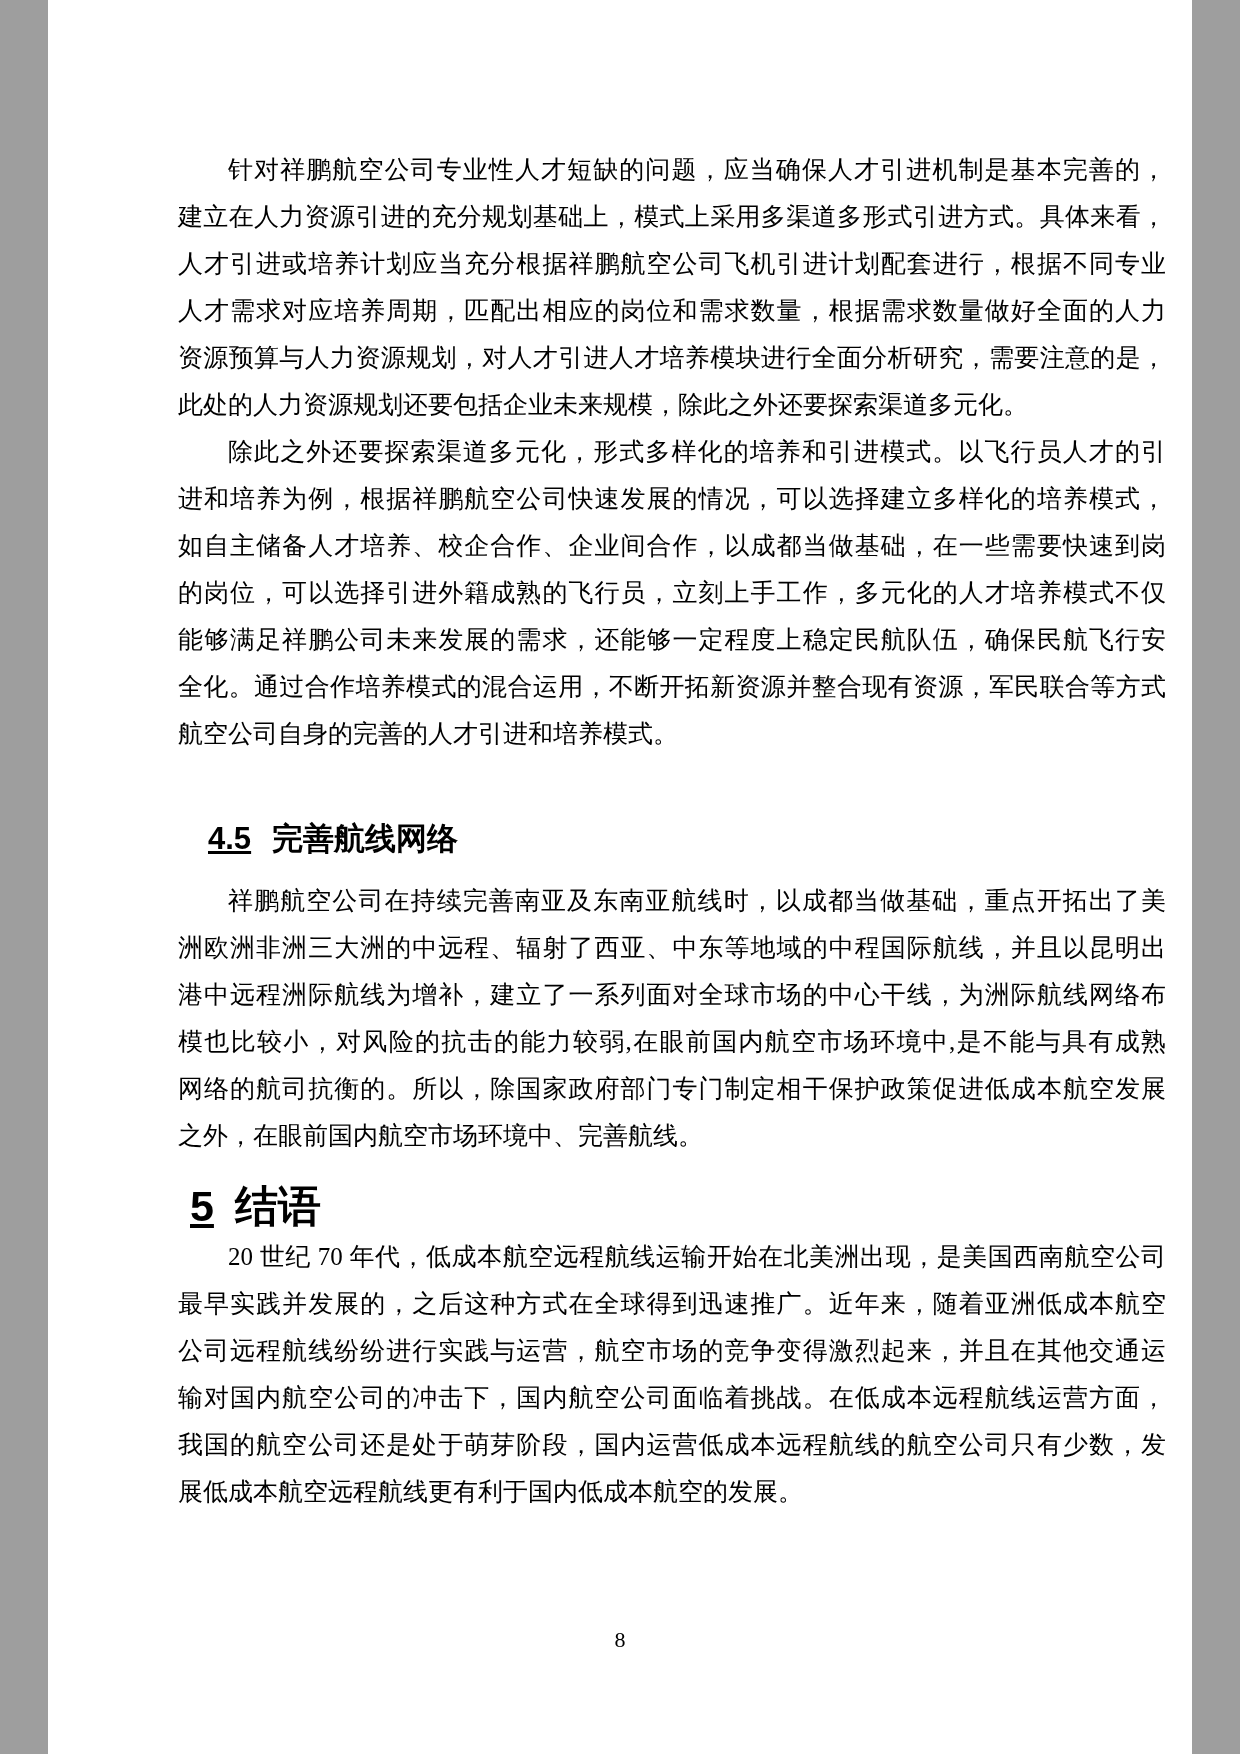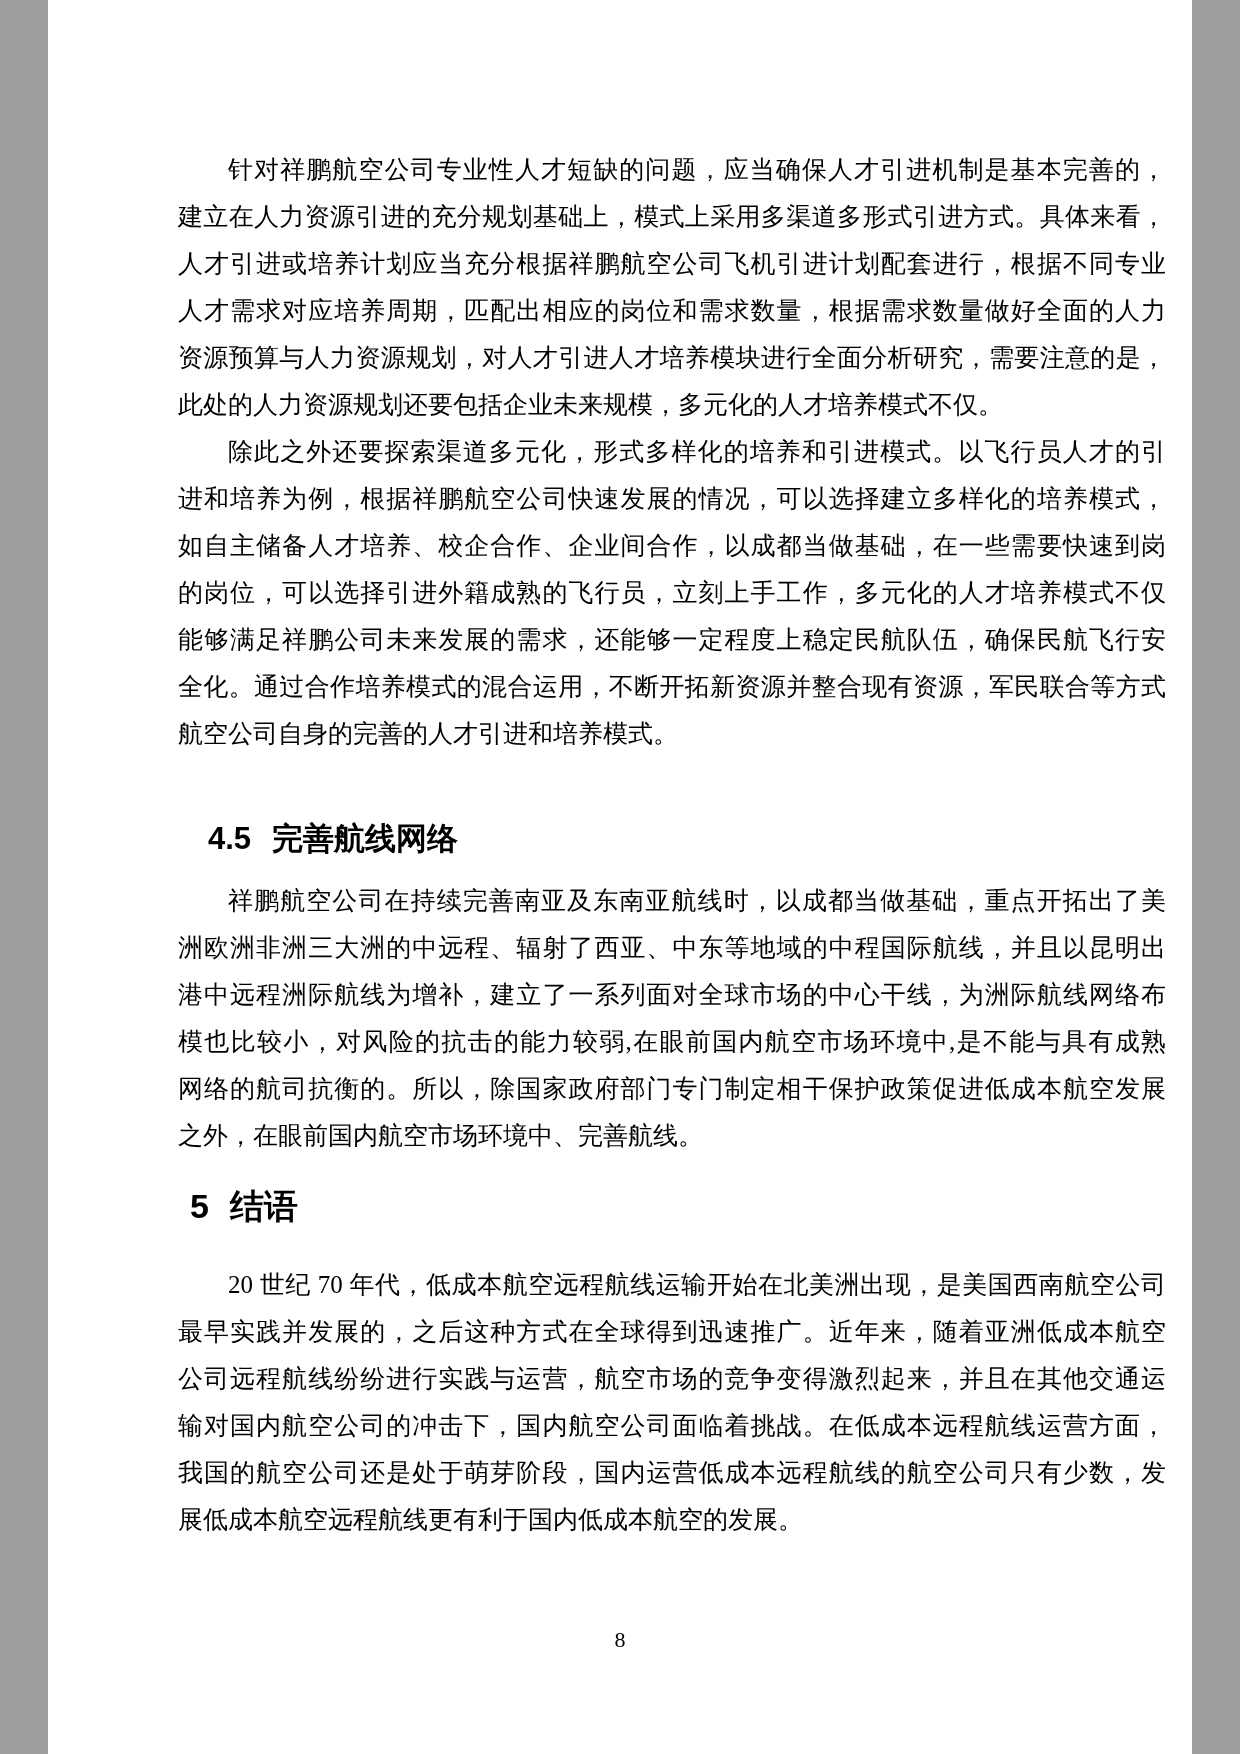--- a/index.html
+++ b/index.html
@@ -44,27 +44,28 @@
     font-weight: 600;
     color: #000000;
     white-space: nowrap;
   }
   .heading-l2 {
     margin: 62px 0 18px 30px;
     font-size: 31px;
     line-height: 40px;
   }
   .heading-l1 {
-    margin: 24px 0 32px 12px;
-    font-size: 34px;
+    margin: 24px 0 4px 12px;
+    font-size: 43px;
     line-height: 46px;
   }
   .heading .h-num {
     display: inline-block;
     margin-right: 21px;
+    text-decoration: underline;
   }
   .page-number {
     position: absolute;
     left: 0;
     right: 0;
     top: 1626px;
     text-align: center;
     font-family: "Liberation Serif", "DejaVu Serif", serif;
     font-size: 22px;
     line-height: 28px;
@@ -76,21 +77,21 @@
 
 <div class="page">
   <div class="content">
 
     <div class="para">
         <div class="line">针对祥鹏航空公司专业性人才短缺的问题，应当确保人才引进机制是基本完善的，</div>
         <div class="line">建立在人力资源引进的充分规划基础上，模式上采用多渠道多形式引进方式。具体来看，</div>
         <div class="line">人才引进或培养计划应当充分根据祥鹏航空公司飞机引进计划配套进行，根据不同专业</div>
         <div class="line">人才需求对应培养周期，匹配出相应的岗位和需求数量，根据需求数量做好全面的人力</div>
         <div class="line">资源预算与人力资源规划，对人才引进人才培养模块进行全面分析研究，需要注意的是，</div>
-        <div class="line">此处的人力资源规划还要包括企业未来规模，多元化的人才培养模式不仅。</div>
+        <div class="line">此处的人力资源规划还要包括企业未来规模，除此之外还要探索渠道多元化。</div>
       </div>
 
     <div class="para">
         <div class="line">除此之外还要探索渠道多元化，形式多样化的培养和引进模式。以飞行员人才的引</div>
         <div class="line">进和培养为例，根据祥鹏航空公司快速发展的情况，可以选择建立多样化的培养模式，</div>
         <div class="line">如自主储备人才培养、校企合作、企业间合作，以成都当做基础，在一些需要快速到岗</div>
         <div class="line">的岗位，可以选择引进外籍成熟的飞行员，立刻上手工作，多元化的人才培养模式不仅</div>
         <div class="line">能够满足祥鹏公司未来发展的需求，还能够一定程度上稳定民航队伍，确保民航飞行安</div>
         <div class="line">全化。通过合作培养模式的混合运用，不断开拓新资源并整合现有资源，军民联合等方式</div>
         <div class="line">航空公司自身的完善的人才引进和培养模式。</div>

